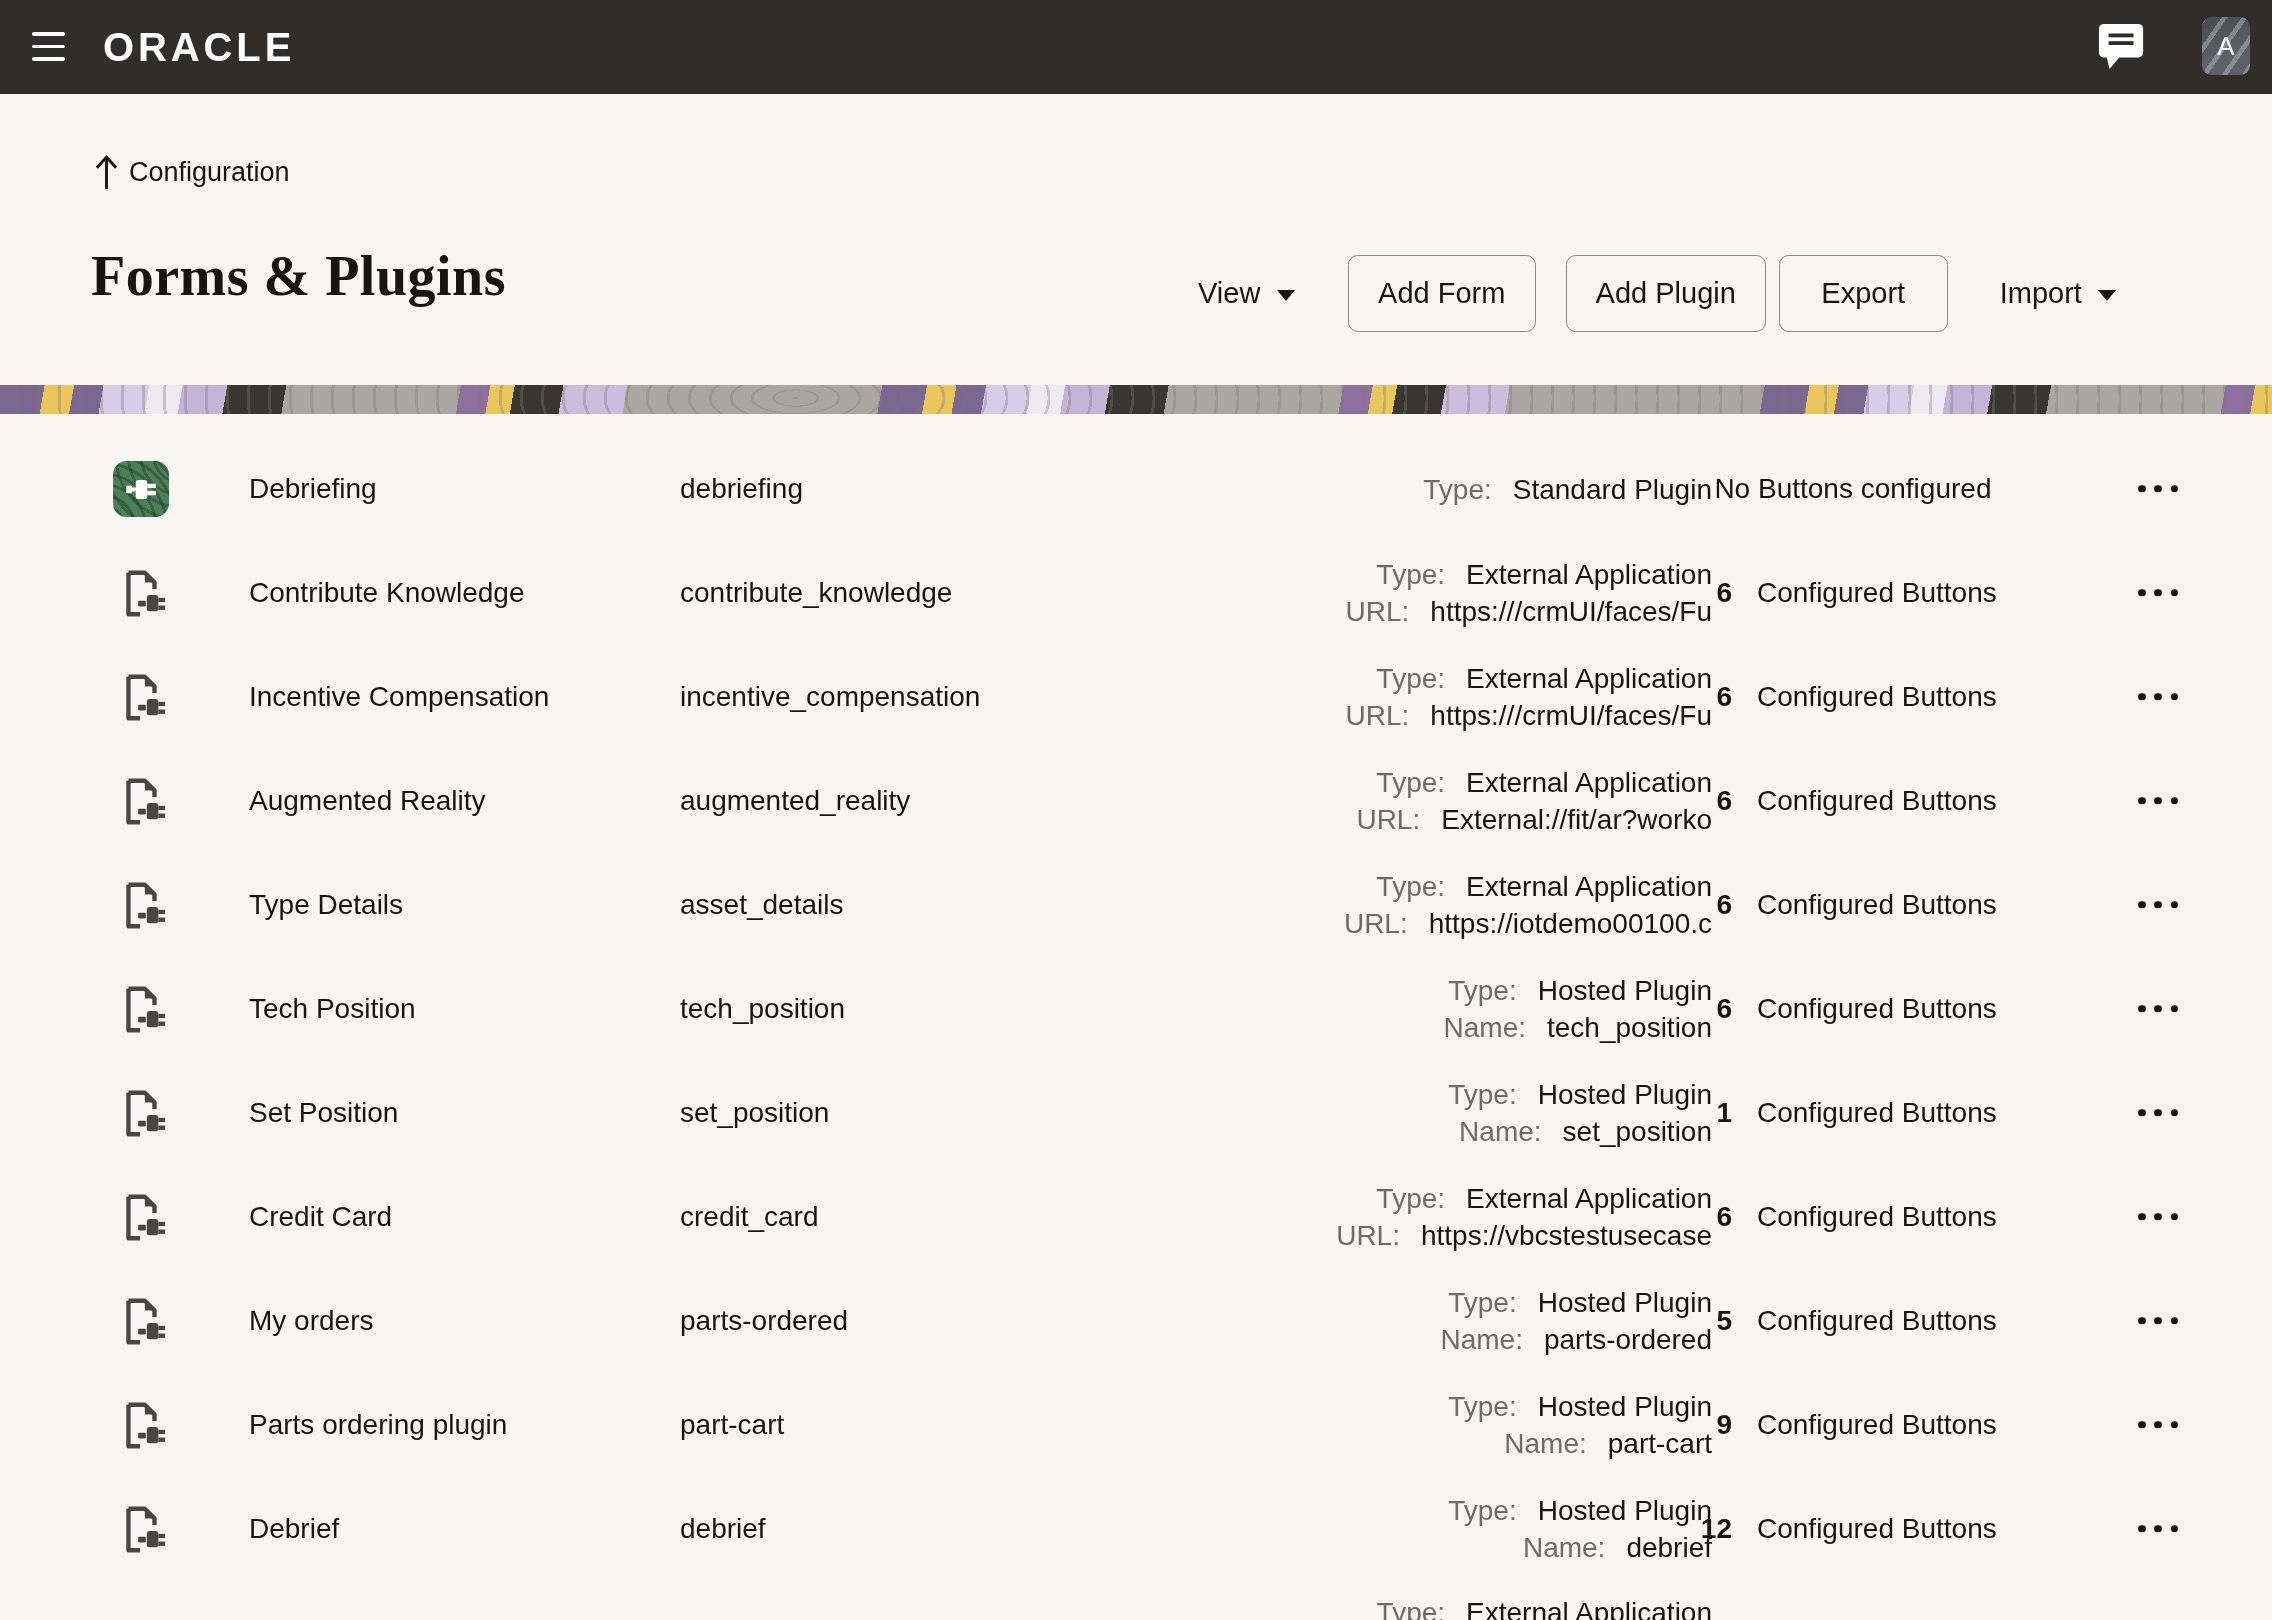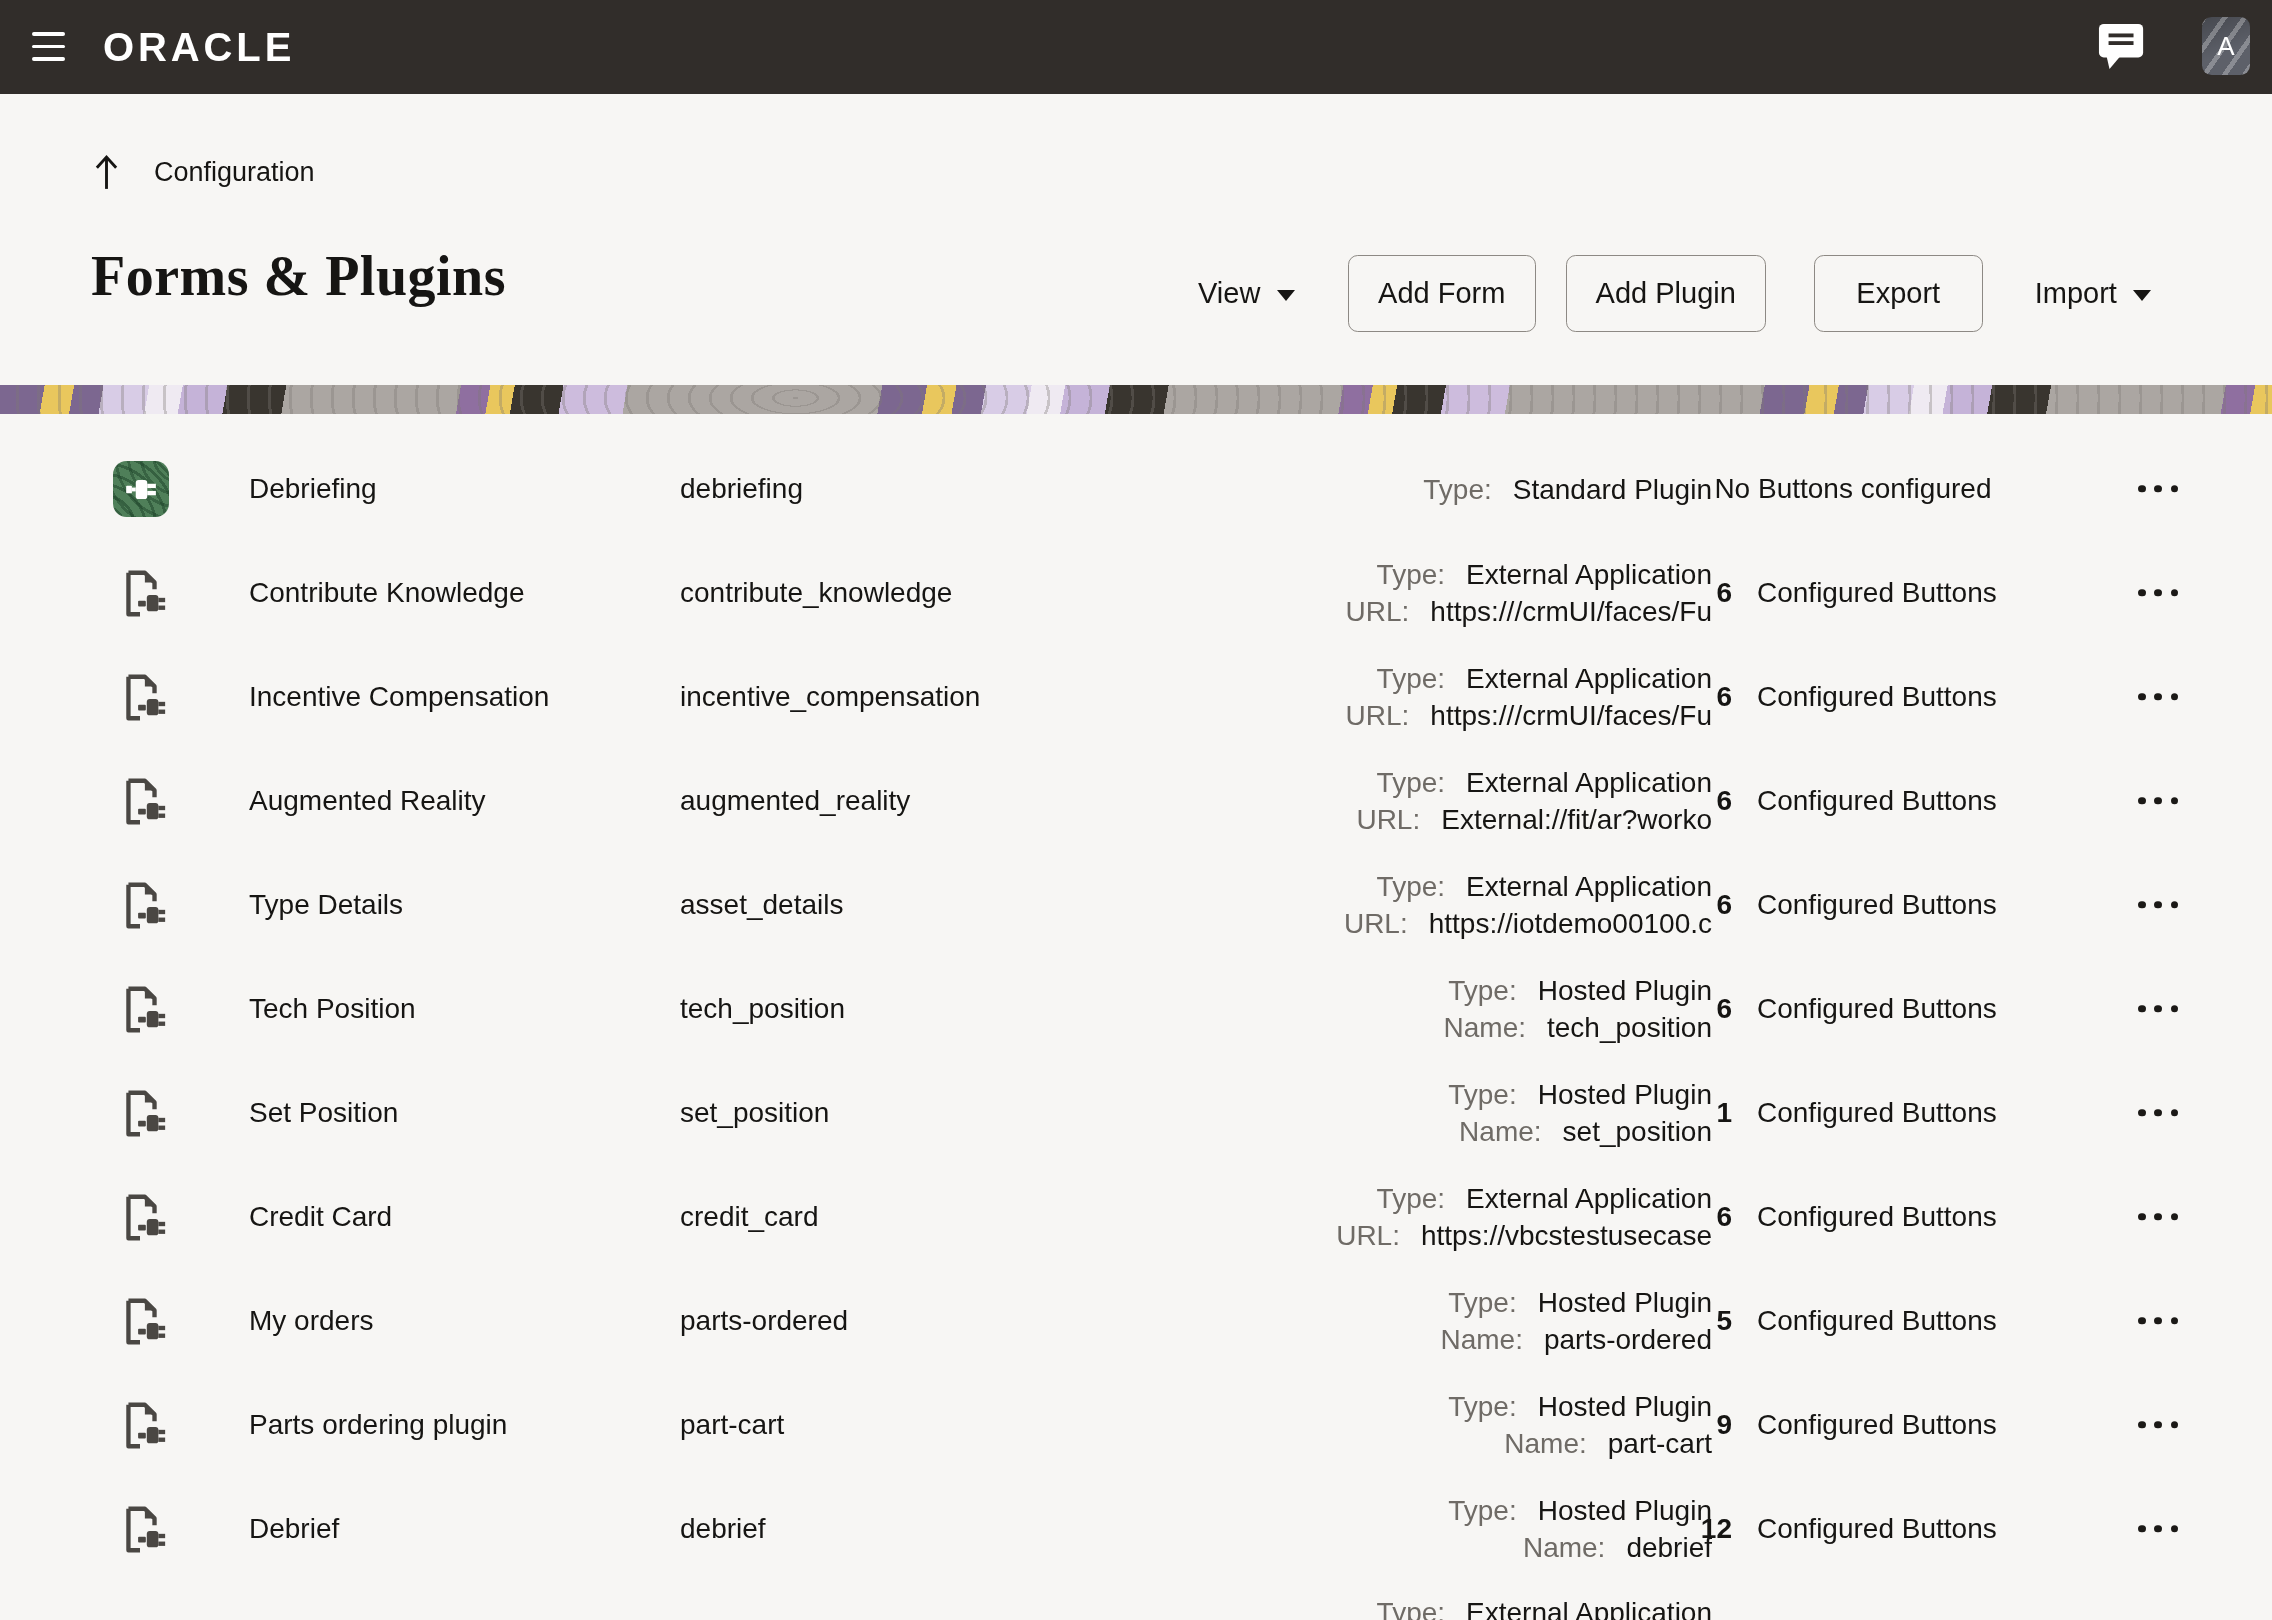--- a/index.html
+++ b/index.html
@@ -19,29 +19,29 @@
   .search-box input::placeholder{color:#ffffff;opacity:1;}
   .chat{position:absolute;left:2097px;top:21px;width:50px;height:48px;cursor:pointer;}
   .avatar{position:absolute;left:2202px;top:17.4px;width:48px;height:58px;border-radius:9.7px;cursor:pointer;
     background-color:#5d6069;
     background-image:
       repeating-linear-gradient(125deg, rgba(255,255,255,.28) 0 4.8px, rgba(255,255,255,0) 4.8px 16.4px),
       linear-gradient(160deg, rgba(0,0,0,.25), rgba(0,0,0,0) 60%);
     display:flex;align-items:center;justify-content:center;color:#fff;font-size:26px;}
   
   .main{position:absolute;top:94px;left:0;width:100%;height:1526px;}
-  .breadcrumb{position:absolute;left:93px;top:60px;display:flex;align-items:center;gap:34px;font-size:27px;cursor:pointer;}
+  .breadcrumb{position:absolute;left:93px;top:60px;display:flex;align-items:center;gap:9px;font-size:27px;cursor:pointer;}
   .page-title{position:absolute;left:91px;top:150px;margin:0;font-family:"Liberation Serif","DejaVu Serif",serif;font-size:56px;font-weight:700;letter-spacing:0.5px;}
   .toolbar{position:absolute;left:1198px;top:161px;height:77px;display:flex;align-items:center;}
   .dd{display:flex;align-items:center;gap:16.4px;font-size:29px;cursor:pointer;}
   .caret{width:0;height:0;border-left:9.7px solid transparent;border-right:9.7px solid transparent;border-top:11.6px solid #161513;margin-top:3.9px;}
   .tb-view{margin-right:53px;}
   .btn{height:77px;border:1.9px solid #8d8984;border-radius:9.7px;background:transparent;font-size:29px;color:#161513;display:flex;align-items:center;justify-content:center;cursor:pointer;box-sizing:border-box;}
   .btn-addform{width:188px;margin-right:30px;}
-  .btn-addplugin{width:200px;margin-right:48px;}
+  .btn-addplugin{width:200px;margin-right:13px;}
   .btn-export{width:169px;}
   .tb-import{margin-left:52px;}
   
   .banner{position:absolute;left:0;top:291px;width:100%;height:29px;
     background-color:#aba6a2;
     background-image:
       repeating-radial-gradient(ellipse 58px 21px at 35% 45%, rgba(125,120,116,.35) 0 2.9px, rgba(0,0,0,0) 2.9px 21px),
       repeating-linear-gradient(100deg,
         #7c6790 0 44px, #e9c75d 44px 73px, #7c6790 73px 102px, #d8cce6 102px 147px,
         #efeaf2 147px 180px, #c5b3d8 180px 224px, #39352f 224px 282px, #aba6a2 282px 454px,

